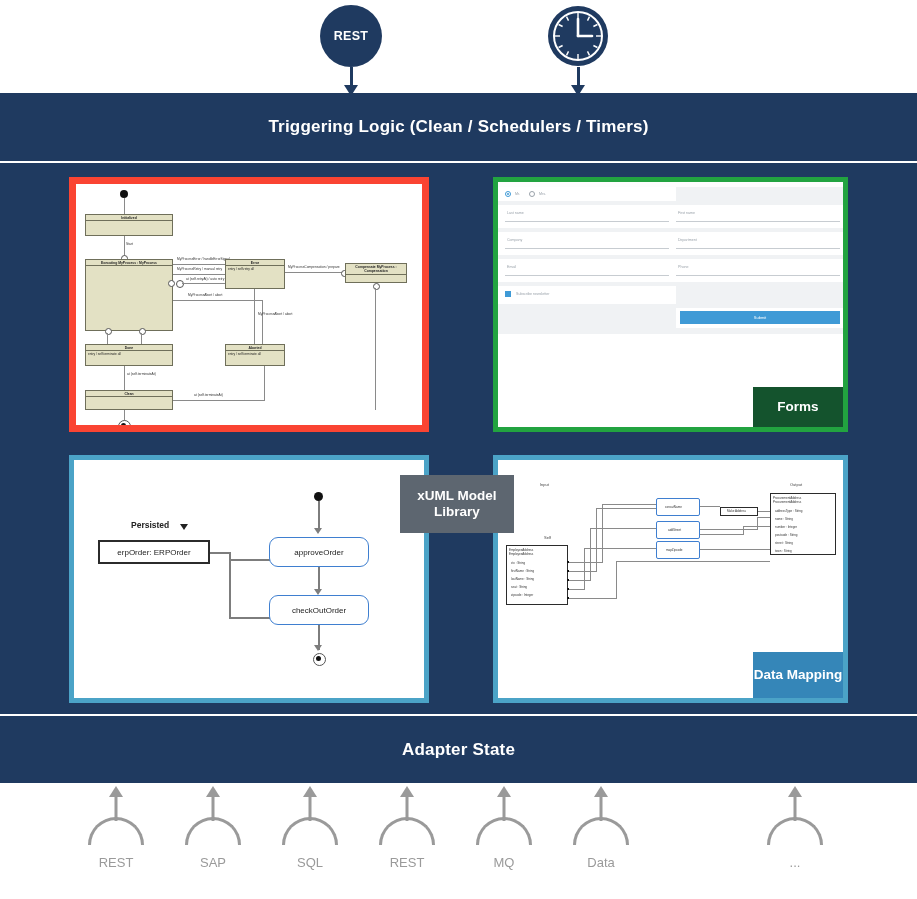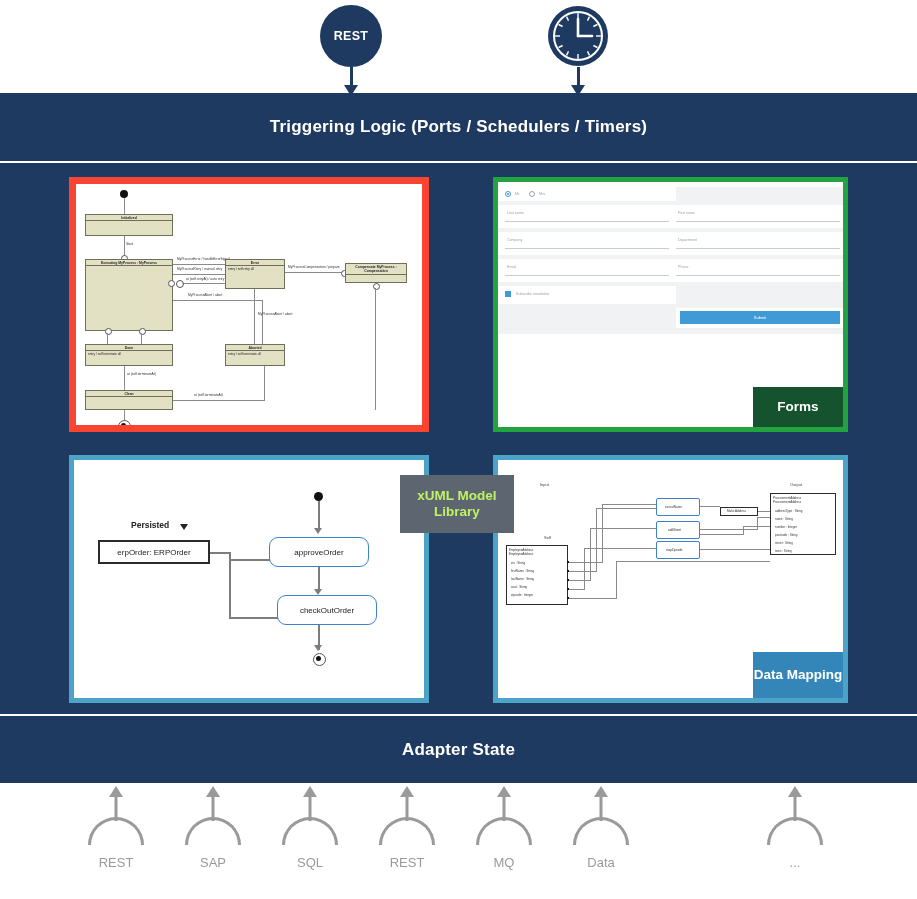--- a/index.html
+++ b/index.html
@@ -128,21 +128,21 @@
       <line x1="31" y1="31" x2="45" y2="31" stroke="#ffffff" stroke-width="2.6" stroke-linecap="round"></line>
     </svg>
     <div class="arrow-down">
       <div class="arrow-shaft"></div>
         <div class="arrow-head"></div>
     </div>
   </div>
 </div>
 
 <div class="band band-flex" style="top:93px;height:68px;">
-  <div class="band-title">Triggering Logic (Ports / Schedulers / Timers)</div>
+  <div class="band-title">Triggering Logic (Clean / Schedulers / Timers)</div>
 </div>
 <div class="hairline" style="top:161px;"></div>
 
 <div class="mid"></div>
 
 <div class="panel" style="left:69px;top:177px;width:360px;height:255px;border:7px solid #fa4432;">
   <div class="panel-canvas">
 
     <div class="sm-dot" style="left:44px;top:6px;width:8px;height:8px;"></div>
     <div class="sm-line" style="left:47.5px;top:14px;width:1px;height:16px;"></div>
@@ -304,21 +304,21 @@
 
     <div class="sm-dot" style="left:240px;top:32px;width:9px;height:9px;"></div>
     <div class="ad-line" style="left:244px;top:41px;width:1.5px;height:30px;"></div>
     <div style="position:absolute;left:240px;top:68px;width:0;height:0;border-left:4.5px solid transparent;border-right:4.5px solid transparent;border-top:6px solid #7d7d7d;"></div>
 
     <div class="ad-node ad-round" style="left:195px;top:77px;width:100px;height:30px;">approveOrder</div>
 
     <div class="ad-line" style="left:244px;top:107px;width:1.5px;height:25px;"></div>
     <div style="position:absolute;left:240px;top:129px;width:0;height:0;border-left:4.5px solid transparent;border-right:4.5px solid transparent;border-top:6px solid #7d7d7d;"></div>
 
-    <div class="ad-node ad-round" style="left:195px;top:135px;width:100px;height:30px;margin-left:8px;">checkOutOrder</div>
+    <div class="ad-node ad-round" style="left:195px;top:135px;width:100px;height:30px;">checkOutOrder</div>
 
     <div class="ad-line" style="left:244px;top:165px;width:1.5px;height:25px;"></div>
     <div style="position:absolute;left:240px;top:185px;width:0;height:0;border-left:4.5px solid transparent;border-right:4.5px solid transparent;border-top:6px solid #7d7d7d;"></div>
     <div class="sm-ring" style="left:239px;top:193px;width:11px;height:11px;"></div>
     <div class="sm-dot" style="left:242px;top:196px;width:5px;height:5px;"></div>
   </div>
 
 </div>
 
 <div class="panel" style="left:493px;top:455px;width:355px;height:248px;border:5px solid #4ba3c7;">
@@ -386,21 +386,21 @@
     <div class="dm-line" style="left:202px;top:74px;width:44px;height:1px;"></div>
     <div class="dm-line" style="left:245px;top:66px;width:1px;height:8px;"></div>
     <div class="dm-line" style="left:245px;top:66px;width:27px;height:1px;"></div>
     <div class="dm-line" style="left:202px;top:89px;width:70px;height:1px;"></div>
   </div>
 
   <div class="badge" style="width:90px;height:46px;background:#3586b8;text-align:center;">Data Mapping</div>
 </div>
 
 <div style="position:absolute;left:400px;top:475px;width:114px;height:58px;background:#5d6670;
-            display:flex;align-items:center;justify-content:center;color:#bef264;font-weight:bold;
+            display:flex;align-items:center;justify-content:center;color:#ffffff;font-weight:bold;
             font-size:13.5px;line-height:1.2;text-align:center;">xUML Model Library</div>
 
 <div class="hairline" style="top:714px;"></div>
 <div class="band band-flex" style="top:716px;height:67px;">
   <div class="band-title">Adapter State</div>
 </div>
 
 <div class="adapters">
   <div class="adapter" style="left:73px;">
     <div class="ad-up-head"></div>

